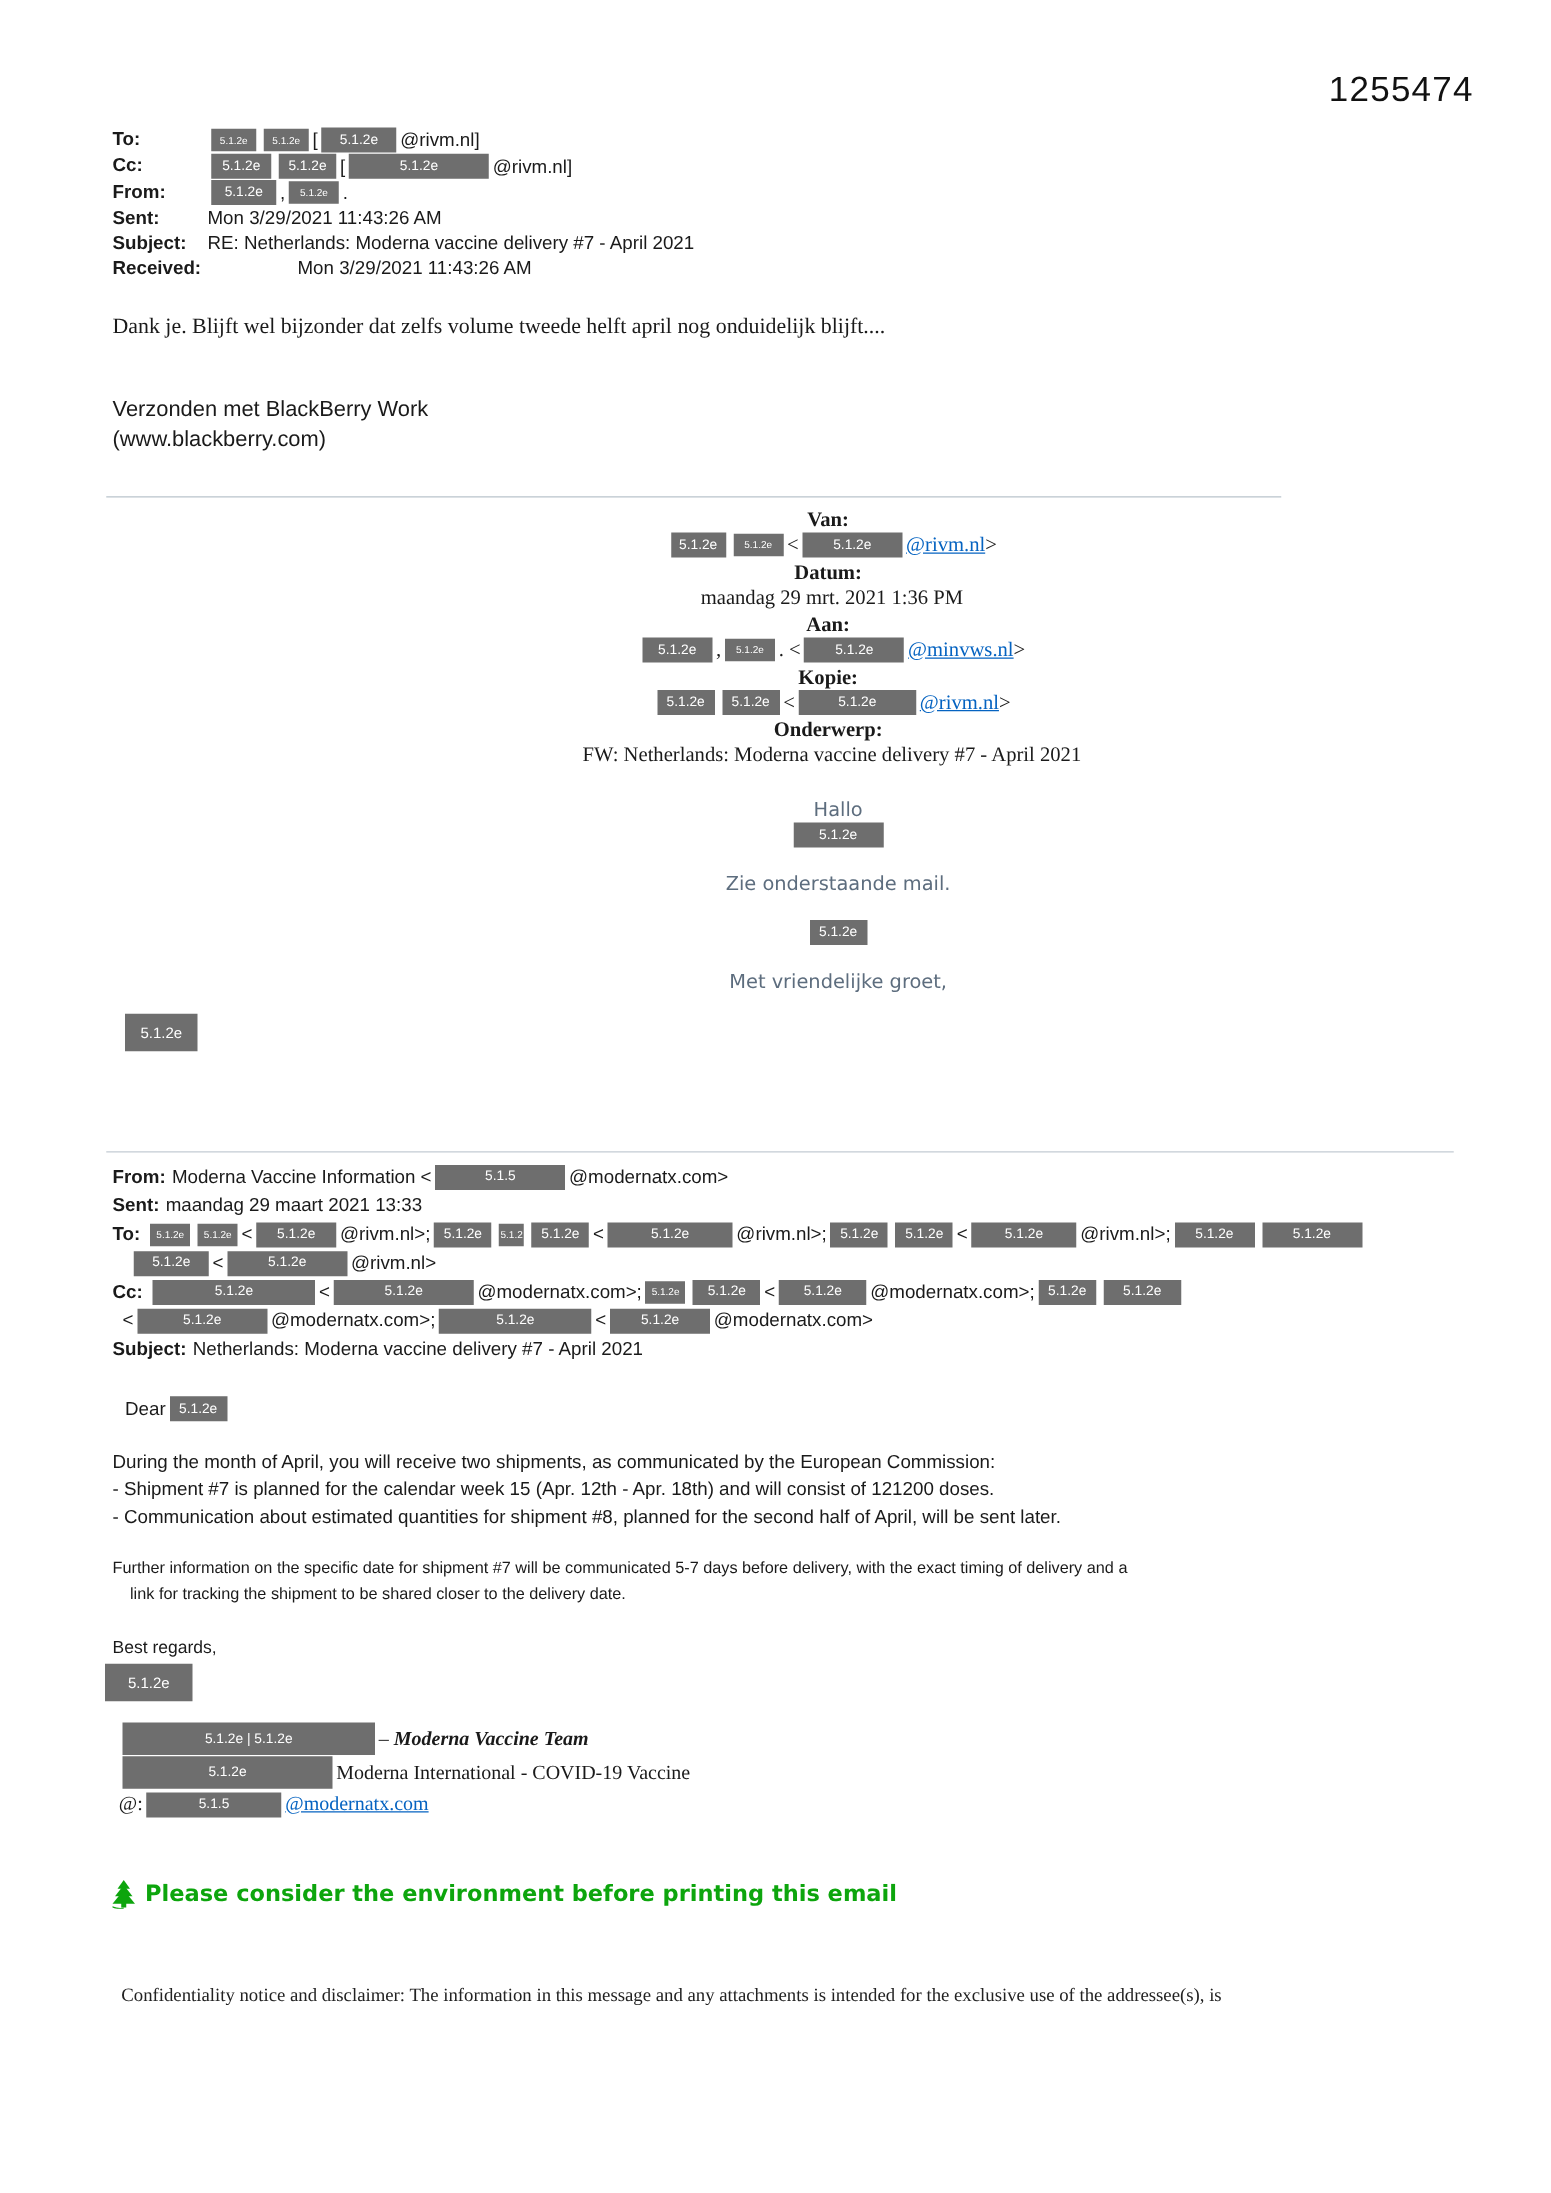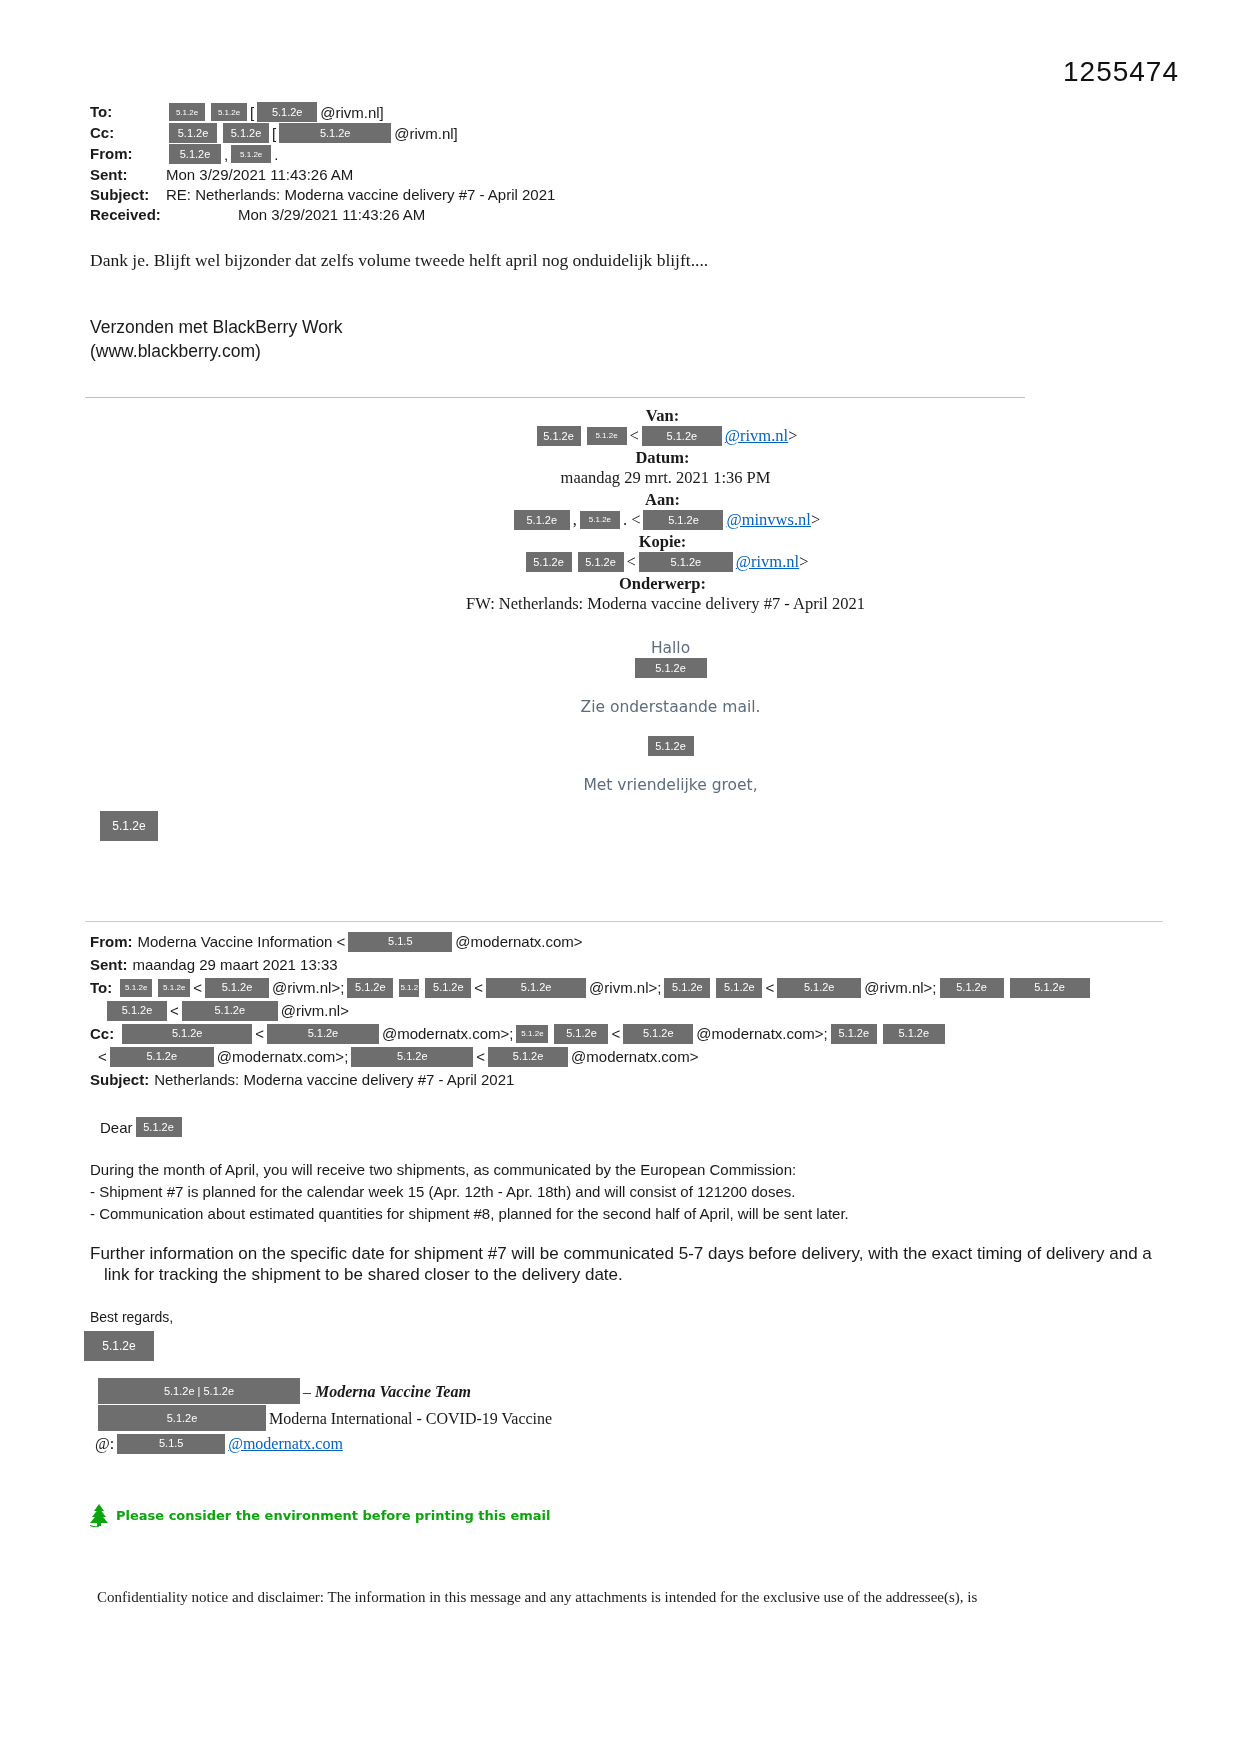--- a/index.html
+++ b/index.html
@@ -44,33 +44,33 @@
   
   .moderna-header{margin:8px 0 0 90px;font-size:15px;line-height:23px;}
   .mrow{display:flex;align-items:center;flex-wrap:wrap;}
   .mlabel{font-weight:bold;margin-right:5px;}
   .cont-to{margin-left:14px;}
   .cont-cc{margin-left:8px;}
 
   .dear{margin:26px 0 0 100px;font-size:15px;display:flex;align-items:center;}
   .body-par{margin:26px 0 0 90px;font-size:15px;line-height:21px;max-width:1070px;}
   .body-lines{margin:22px 0 0 90px;font-size:15px;line-height:22px;}
-  .p3{margin:18px 0 0 90px;font-size:17px;line-height:21px;}
+  .p3{margin:18px 0 0 90px;font-size:13px;line-height:21px;}
   .p3 .l2{padding-left:14px;}
   .regards{margin:24px 0 0 90px;font-size:14px;}
 
   .signature{margin:16px 0 0 95px;font-family:"Liberation Serif",serif;font-size:16px;}
   .srow{display:flex;align-items:center;flex-wrap:wrap;line-height:23px;margin-top:1px;}
   .emph{font-weight:bold;font-style:italic;}
 
   .txt{white-space:pre;}
   .lnk{color:var(--link-blue);text-decoration:underline;}
 
   .eco{margin:48px 0 0 88px;display:flex;align-items:center;gap:6px;
-    font-family:"DejaVu Sans",sans-serif;font-weight:bold;font-size:13px;color:var(--eco-green);}
+    font-family:"DejaVu Sans",sans-serif;font-weight:bold;font-size:18px;color:var(--eco-green);}
   .eco svg{display:block;}
 
   .conf{margin:62px 0 0 97px;font-size:15px;max-width:1060px;font-family:"Liberation Serif",serif;color:#222;}
 </style>
 </head>
 <body>
 
 <div class="page">
 
   <div class="doc-number">1255474</div>

